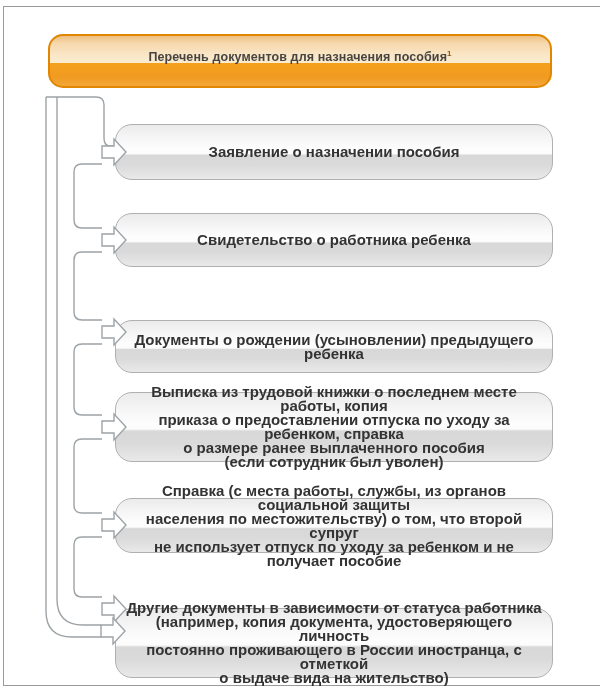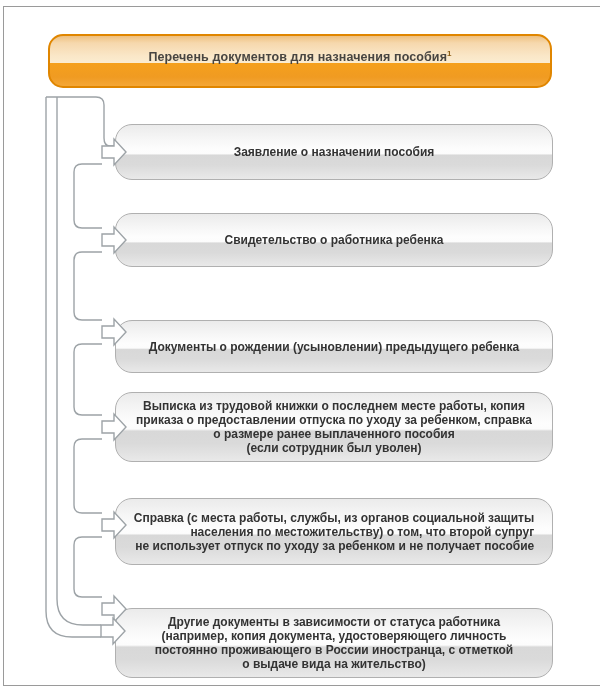--- a/index.html
+++ b/index.html
@@ -54,32 +54,32 @@
     background: linear-gradient(180deg,
       #ebebeb 0%, #f7f7f7 28%, #fdfdfd 45%, #fcfcfc 53%,
       #d8d8d8 56%, #dadada 74%, #e9e9e9 100%);
     display: flex;
     align-items: center;
     justify-content: center;
     text-align: center;
     z-index: 2;
   }
   .doc-text {
-    font-size: 12px;
+    font-size: 15px;
     font-weight: bold;
     color: #333333;
     line-height: 14px;
     white-space: pre-line;
     padding: 0 8px;
   }
   .b1 { top: 124px; height: 56px; }
   .b2 { top: 213px; height: 54px; }
   .b3 { top: 320px; height: 53px; }
   .b4 { top: 392px; height: 70px; }
-  .b5 { top: 498px; height: 67px; text-align: right; }
+  .b5 { top: 498px; height: 55px; }
   .b6 { top: 608px; height: 70px; }
   .connectors {
     position: absolute;
     left: 0; top: 0;
     width: 600px; height: 692px;
     z-index: 3;
     pointer-events: none;
   }
   .connectors path {
     fill: none;

